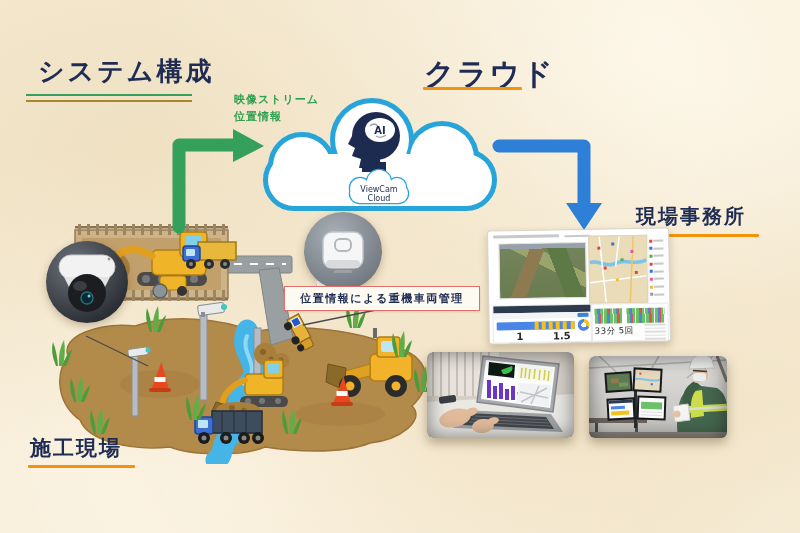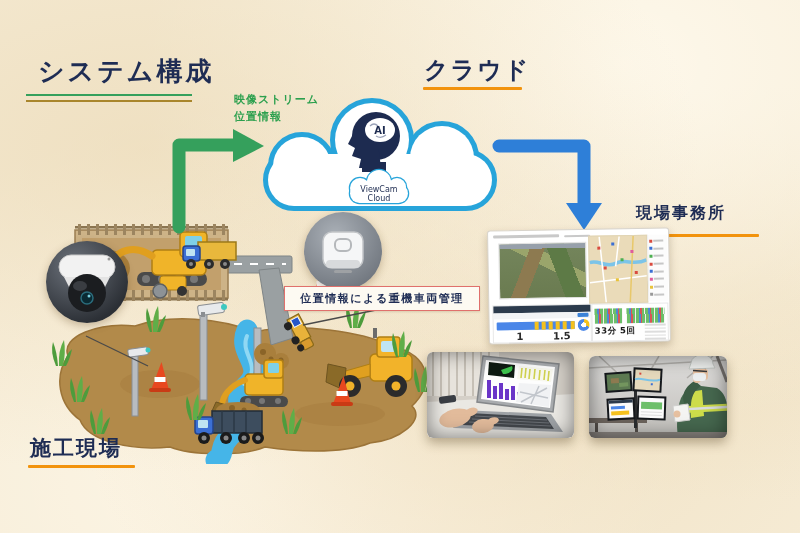--- a/index.html
+++ b/index.html
@@ -13,24 +13,24 @@
       radial-gradient(ellipse at 30% 88%, rgba(255,249,236,.75), transparent 55%),
       radial-gradient(ellipse at 95% 55%, rgba(236,219,184,.5), transparent 50%),
       #f6ecd6;
   }
   .abs{position:absolute;}
   .navy{color:#1e2c54;}
   .jp-title{font-weight:bold;letter-spacing:3px;}
   .main-title{left:38px;top:54px;font-size:26px;}
   .main-title-underline{left:26px;top:94px;width:166px;height:4px;
     border-top:2.5px solid #35a05c;border-bottom:2.5px solid #a9862c;}
-  .cloud-title{left:424px;top:54px;font-size:24px;letter-spacing:2px;font-weight:bold;}
+  .cloud-title{left:424px;top:54px;font-size:30px;letter-spacing:2px;font-weight:bold;}
   .ul-orange{height:3px;background:#f2930d;border-radius:1px;}
   .cloud-underline{left:423px;top:87px;width:99px;}
-  .office-title{left:636px;top:203px;font-size:16px;letter-spacing:2px;font-weight:bold;}
+  .office-title{left:636px;top:203px;font-size:20px;letter-spacing:2px;font-weight:bold;}
   .office-underline{left:635px;top:234px;width:124px;}
   .site-title{left:30px;top:434px;font-size:21px;letter-spacing:2px;font-weight:bold;}
   .site-underline{left:28px;top:465px;width:107px;}
   .flow-label{font-size:11px;font-weight:bold;line-height:17px;letter-spacing:1px;}
   .flow-up{left:234px;top:91px;color:#2ca04e;}
   .flow-down{left:492px;top:95px;color:#1e6fd2;}
   .callout{background:#fdfaf2;border:1.5px solid #e0706c;color:#1e2c54;
     font-size:11px;font-weight:600;letter-spacing:1.5px;display:flex;
     align-items:center;justify-content:center;box-shadow:0 1px 2px rgba(120,90,50,.2);text-align:right;}
   .callout-camera{left:8px;top:311px;width:162px;height:24px;}
@@ -67,21 +67,21 @@
   .tl-seg{position:absolute;top:0;width:3.5px;height:8px;background:#f5c11e;}
   .donut{position:absolute;left:84px;top:14px;width:12px;height:12px;border-radius:50%;
     background:radial-gradient(circle at center,#fff 0 2.5px,transparent 2.6px),
                conic-gradient(#f5c11e 0 110deg,#4a86e8 110deg 360deg);}
   .stat{position:absolute;top:26px;width:40px;text-align:center;color:#2b2b2b;}
   .stat .v{font-size:10px;font-weight:bold;line-height:10px;}
   .stat .lb{margin:1px auto 0;width:9px;height:2px;background:#cfcfcf;}
   .dash-br{left:102px;top:74px;width:75px;height:36px;border:1px solid #e8e8e8;}
   .stripes{position:absolute;top:4px;height:15px;
     background:repeating-linear-gradient(90deg,#6dbf6a 0 3px,#4f86d6 3px 4.5px,#d95555 4.5px 6px,#6dbf6a 6px 8.5px,#efefef 8.5px 9.5px);}
-  .br-stat{position:absolute;left:2px;top:21px;width:48px;font-size:8.5px;font-weight:bold;color:#1b1b1b;letter-spacing:0.5px;}
+  .br-stat{position:absolute;left:2px;top:21px;width:48px;font-size:8.5px;font-weight:normal;color:#1b1b1b;letter-spacing:0.5px;}
   .mini-table{position:absolute;left:52px;top:20px;width:21px;display:flex;flex-direction:column;gap:2px;}
   .mini-table div{height:1.5px;background:#ddd;}
   
   .photo{border-radius:6px;overflow:hidden;box-shadow:0 5px 11px rgba(80,60,30,.38);}
   .photo .vig{position:absolute;left:0;top:0;width:100%;height:100%;
     box-shadow:inset 0 0 20px rgba(0,0,0,.5);border-radius:6px;pointer-events:none;}
   .laptop-photo{left:427px;top:352px;width:147px;height:86px;}
   .worker-photo{left:589px;top:356px;width:138px;height:82px;}
 </style>
 </head>

